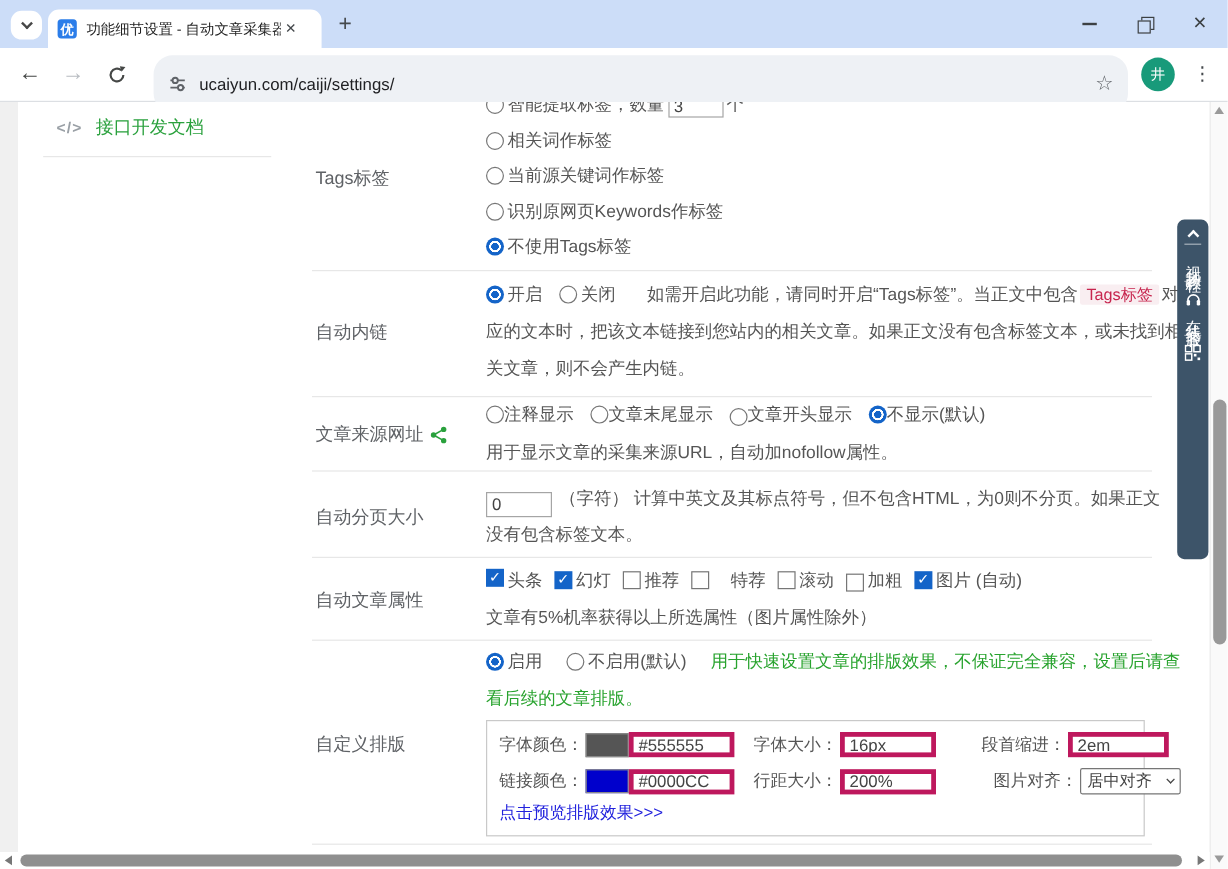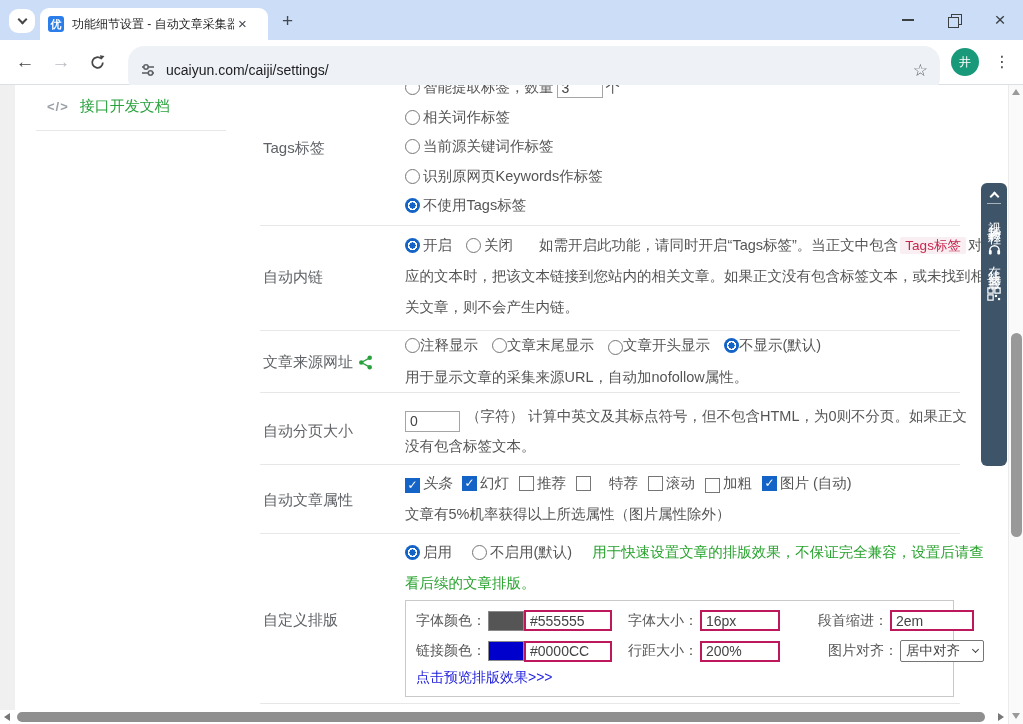--- a/index.html
+++ b/index.html
@@ -69,21 +69,21 @@
     font-family:"Liberation Sans",sans-serif; padding:0 4px; }
   .badge { background:#f9eef1; color:#c7254e; font-size:13.5px; padding:1px 5px; border-radius:2px; margin:0 2px; }
   .green { color:#28a32e; }
   .inline-sp { display:inline-block; width:20px; }
   .rlabel { margin:0 2px 0 3px; }
 
   
   #ts-panel { position:absolute; left:405px; top:515px; width:549px; height:97px; border:1px solid #c9c9c9; background:#fff; }
   .ts-row { position:absolute; left:10px; display:flex; align-items:center; font-size:14px; color:#555; }
   .swatch { width:36px; height:20px; border:1px solid #8a8a8a; flex:none; }
-  .ts-in { border:2px solid #be185d; height:21px; font-size:14px; color:#444; padding:0 4px;
+  .ts-in { border:4px solid #be185d; height:21px; font-size:14px; color:#444; padding:0 4px;
     font-family:"Liberation Sans",sans-serif; }
   #ts-select { width:84px; height:22px; border:1px solid #767676; border-radius:2px; display:flex;
     align-items:center; justify-content:space-between; padding:0 5px; font-size:13.5px; color:#444; background:#fff; }
   .sel-chev { width:5px; height:5px; border-right:1.6px solid #444; border-bottom:1.6px solid #444;
     transform:rotate(45deg); margin-top:-3px; }
   #preview-link { position:absolute; left:10px; top:68px; font-size:14px; color:#2222dd; }
 
   
   #side-panel { position:absolute; left:981px; top:183px; width:26px; height:283px; background:#3d5469;
     border-radius:6px; display:flex; flex-direction:column; align-items:center; padding-top:10px; }
@@ -226,21 +226,21 @@
   <div class="hdivider" style="left:260px;top:307px;width:700px;"></div>
 
   <div class="row-label" style="top:337px;">自动分页大小</div>
   <div class="abs ftext" style="left:405px;top:317px;width:566px;line-height:29.5px;">
     <input class="ti" style="width: 55px; vertical-align: -5px; margin-right: 6px;" value="0"><span>（字符） 计算中英文及其标点符号，但不包含HTML，为0则不分页。如果正文没有包含标签文本。</span>
   </div>
   <div class="hdivider" style="left:260px;top:379px;width:700px;"></div>
 
   <div class="row-label" style="top:406px;">自动文章属性</div>
   <div class="abs ftext" style="left:405px;top:386px;height:24px;display:flex;align-items:center;gap:10px;">
-    <span style="display:flex;align-items:flex-end;gap:3px;font-style:italic;">
+    <span style="display:flex;align-items:flex-start;gap:3px;">
         <span class="cb on"></span>
         <span>头条</span>
       </span>
     <span style="display:flex;align-items:center;gap:3px;">
         <span class="cb on"></span>
         <span>幻灯</span>
       </span>
     <span style="display:flex;align-items:center;gap:3px;">
         <span class="cb"></span>
         <span>推荐</span>

